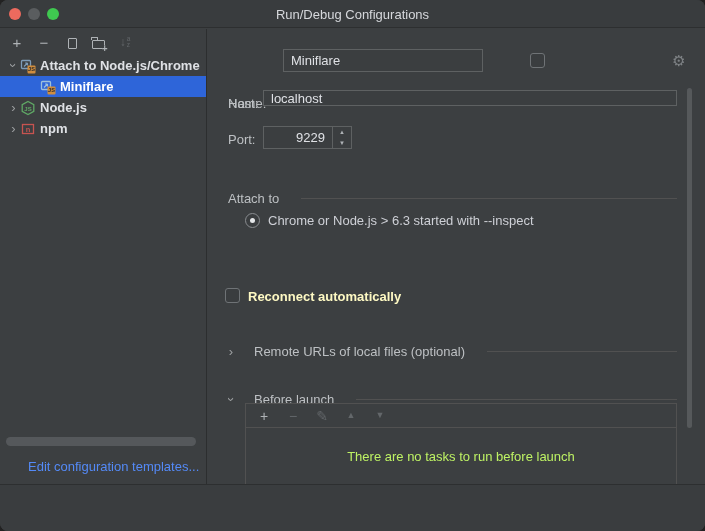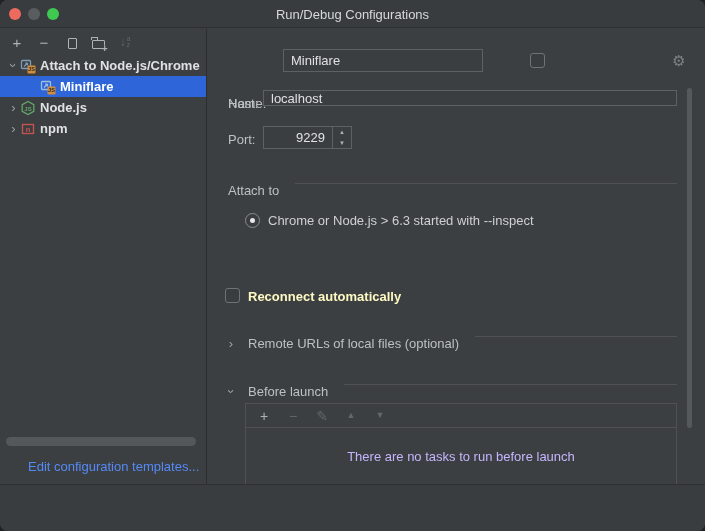--- a/index.html
+++ b/index.html
@@ -72,21 +72,21 @@
   .stepper { width:19px; border-left:1px solid #5E6162; display:flex;
     flex-direction:column; }
   .step-btn { flex:1; display:flex; align-items:center; justify-content:center;
     font-size:6px; color:#AFB3B6; }
   .checkbox { position:absolute; width:15px; height:15px; border:1px solid #6F7376;
     border-radius:3px; background:#3A3D3F; }
   .gear { position:absolute; color:#7E8285; font-size:15px; }
   .vscroll { position:absolute; left:687px; top:88px; width:5px; height:340px;
     border-radius:3px; background:#56595B; }
   
-  .section { position:absolute; display:flex; gap:12px; }
+  .section { position:absolute; display:flex; align-items:center; gap:18px;margin-top:8px; }
   .section .rule { flex:1; height:1px; background:#515151; margin-left:4px; }
   .section .s-label { color:#BDC0C3; }
   .sec-chev { color:#9DA0A2; font-size:13px; width:10px; text-align:center; }
   .sec-chev .g { display:inline-block; }
   .sec-chev.open .g { transform:rotate(90deg); }
   
   .radio-row { position:absolute; display:flex; align-items:center; gap:8px; }
   .radio { width:15px; height:15px; border-radius:50%; border:1px solid #6F7376;
     background:#3A3D3F; position:relative; }
   .radio.on { border-color:#8A8D90; }
@@ -94,21 +94,21 @@
     width:5px; height:5px; border-radius:50%; background:#E4E6E8; }
   .opt-label { color:#CED0D6; }
   
   .bl-panel { position:absolute; left:245px; top:403px; width:432px; height:81px;
     border:1px solid #515151; border-bottom:none; }
   .bl-toolbar { height:24px; border-bottom:1px solid #515151; display:flex;
     align-items:center; gap:13px; padding-left:10px; }
   .bl-toolbar .tbi { font-size:14px; }
   .bl-toolbar .tri { font-size:9px; }
   .bl-empty { height:56px; display:flex; align-items:center; justify-content:center;
-    color:#c4b5fd; }
+    color:#bef264; }
   
   .footer { position:absolute; left:0; top:484px; width:705px; height:47px;
     background:#3A3D3F; border-top:1px solid #2D2F30; }
 </style>
 </head>
 <body>
 
 <div id="app">
 
   <div class="titlebar">

